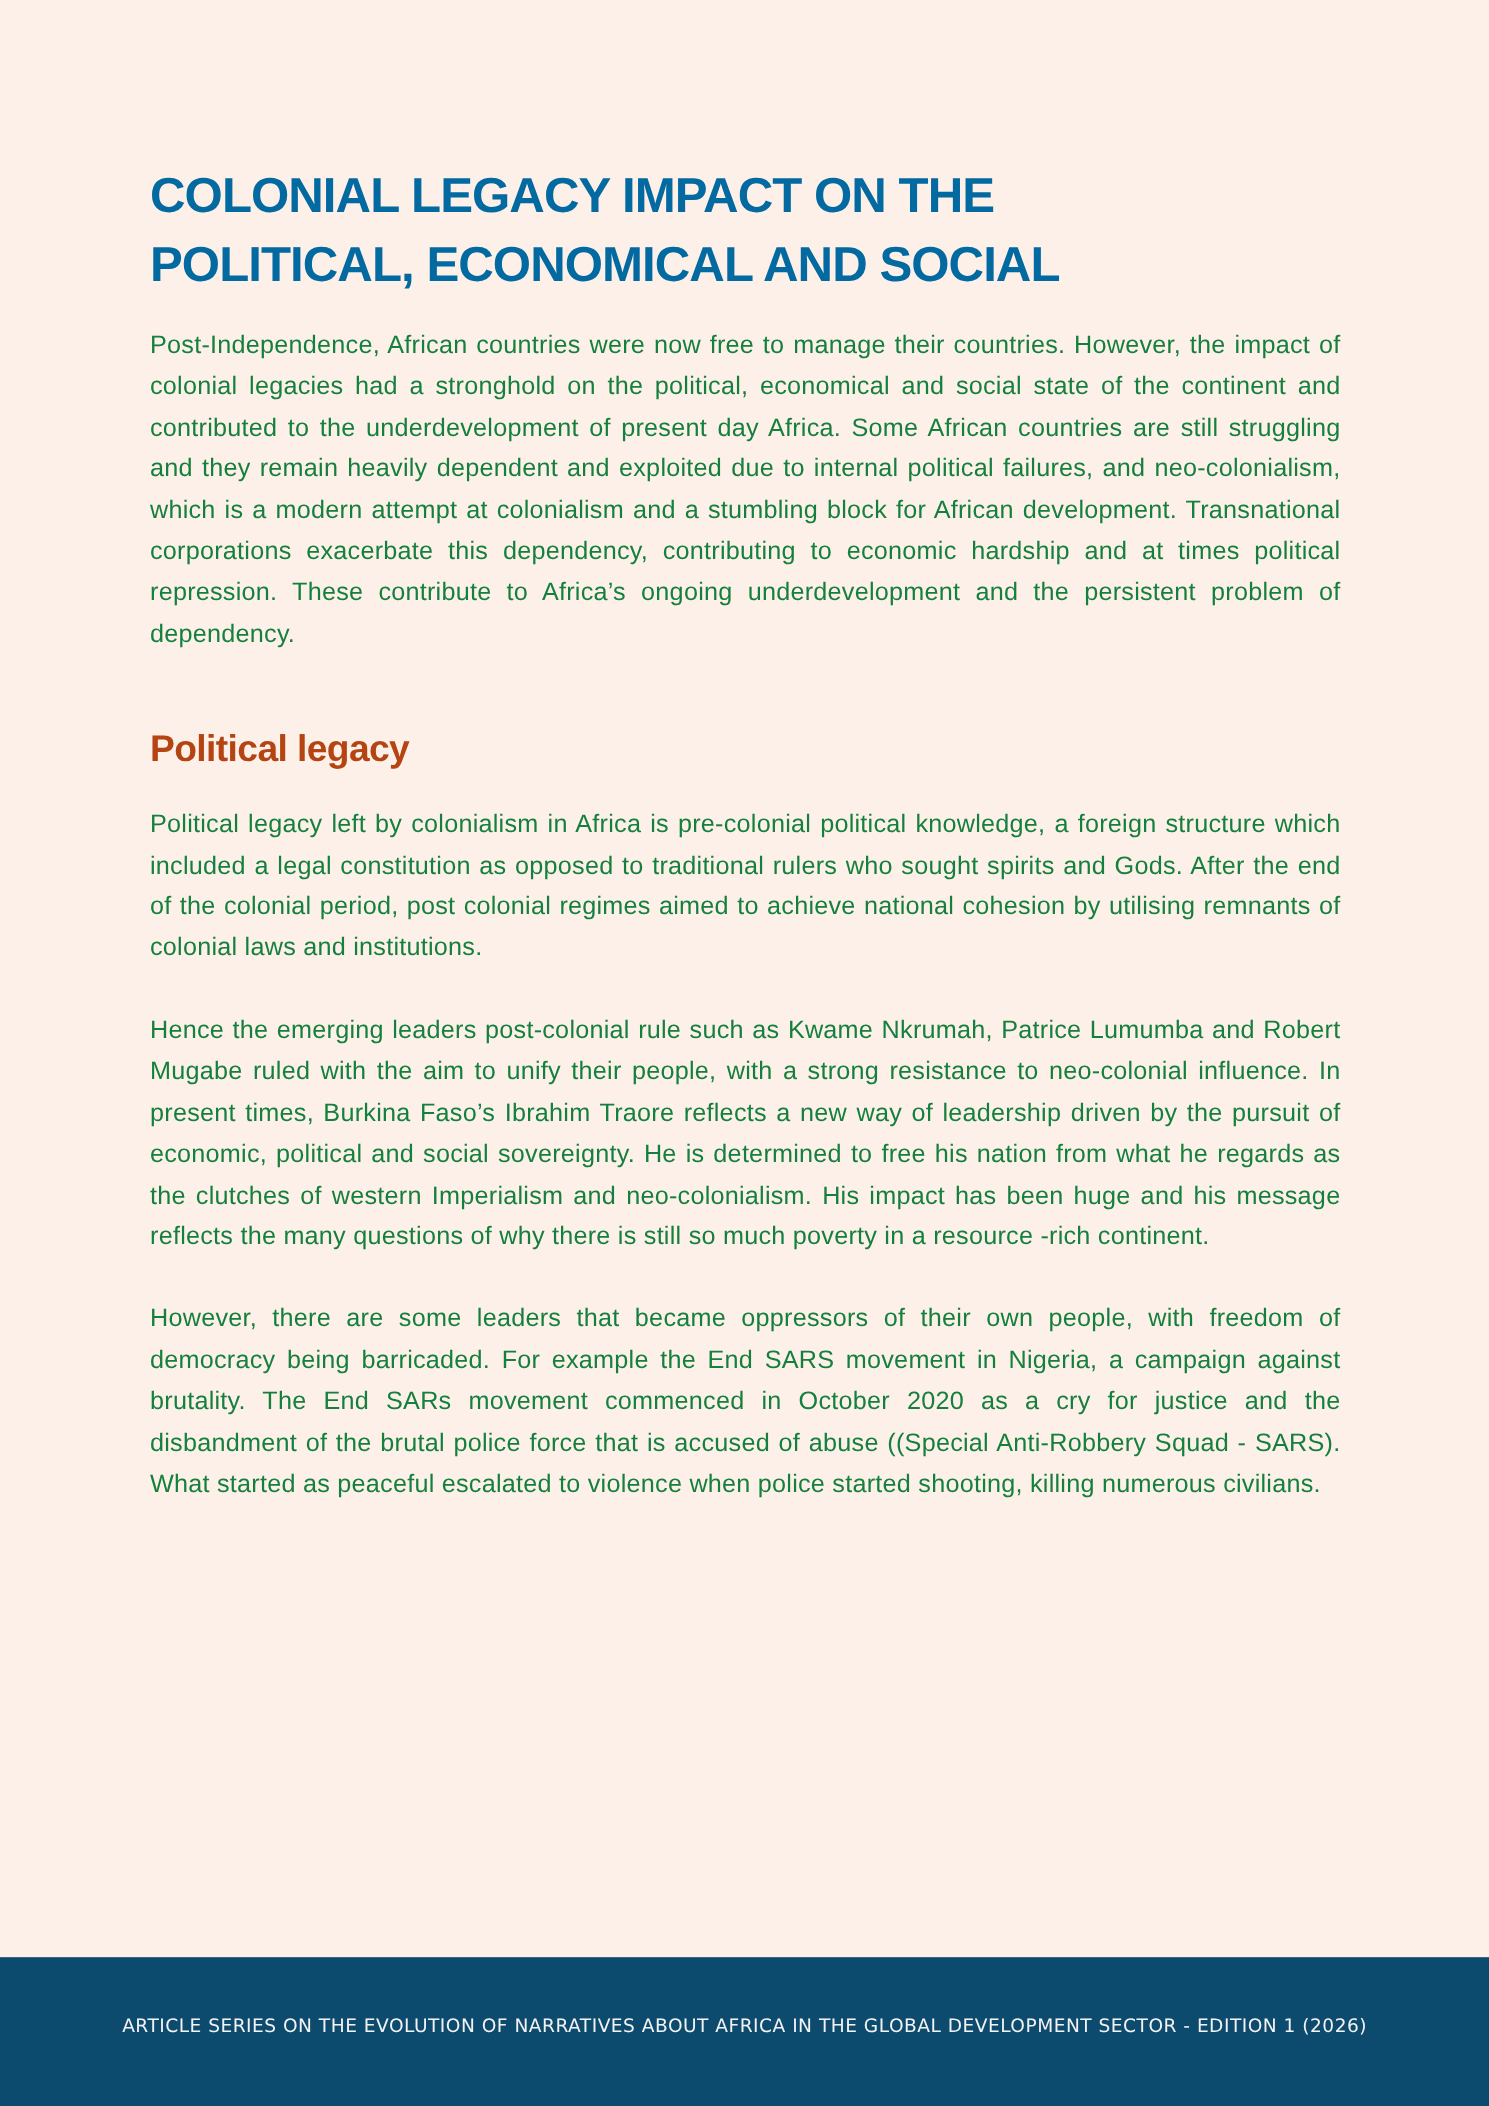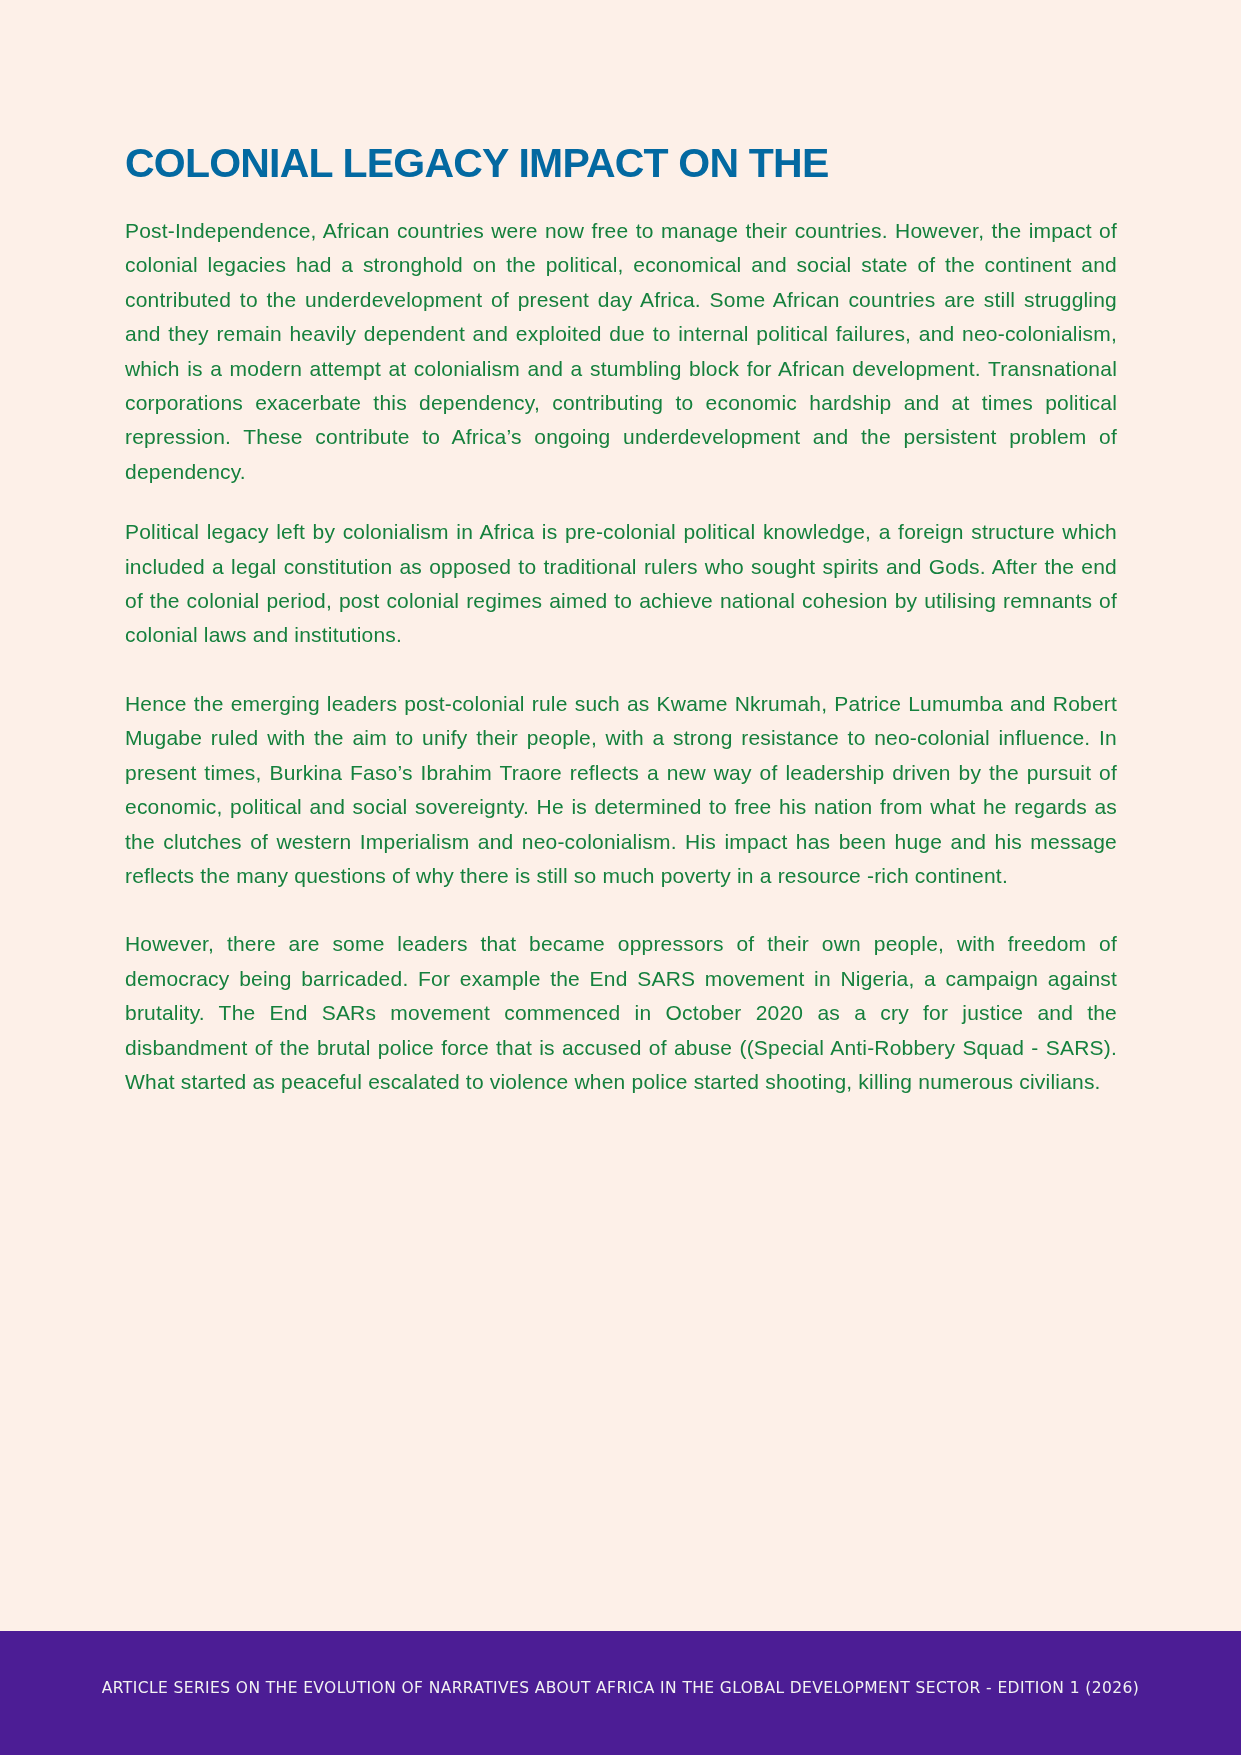--- a/index.html
+++ b/index.html
@@ -48,44 +48,46 @@
     letter-spacing: -0.5px;
   }
   .section-body { margin-top: 26px; }
   .section-body .para + .para { margin-top: 34px; }
   .footer {
     position: absolute;
     left: 0;
     top: 1631px;
     width: 1241px;
     height: 124px;
-    background: #4c1d95;
+    background: #0c4a6e;
     display: flex;
     align-items: center;
     justify-content: center;
   }
   .footer-text {
     font-family: "DejaVu Sans", sans-serif;
     font-size: 15.5px;
     color: #f2f2f2;
     letter-spacing: 0.4px;
     margin-top: -10px;
   }
 </style>
 </head>
 <body>
 
 <main class="page">
   <h1 class="title">
     <span>COLONIAL LEGACY IMPACT ON THE</span>
+    <span>POLITICAL, ECONOMICAL AND SOCIAL</span>
   </h1>
 
   <p class="para intro">Post-Independence, African countries were now free to manage their countries. However, the impact of colonial legacies had a stronghold on the political, economical and social state of the continent and contributed to the underdevelopment of present day Africa. Some African countries are still struggling and they remain heavily dependent and exploited due to internal political failures, and neo-colonialism, which is a modern attempt at colonialism and a stumbling block for African development. Transnational corporations exacerbate this dependency, contributing to economic hardship and at times political repression. These contribute to Africa’s ongoing underdevelopment and the persistent problem of dependency.</p>
 
   <section>
+    <h2 class="section-heading">Political legacy</h2>
     <div class="section-body">
       <p class="para">Political legacy left by colonialism in Africa is pre-colonial political knowledge, a foreign structure which included a legal constitution as opposed to traditional rulers who sought spirits and Gods. After the end of the colonial period, post colonial regimes aimed to achieve national cohesion by utilising remnants of colonial laws and institutions.</p>
       <p class="para">Hence the emerging leaders post-colonial rule such as Kwame Nkrumah, Patrice Lumumba and Robert Mugabe ruled with the aim to unify their people, with a strong resistance to neo-colonial influence. In present times, Burkina Faso’s Ibrahim Traore reflects a new way of leadership driven by the pursuit of economic, political and social sovereignty. He is determined to free his nation from what he regards as the clutches of western Imperialism and neo-colonialism. His impact has been huge and his message reflects the many questions of why there is still so much poverty in a resource -rich continent.</p>
       <p class="para">However, there are some leaders that became oppressors of their own people, with freedom of democracy being barricaded. For example the End SARS movement in Nigeria, a campaign against brutality. The End SARs movement commenced in October 2020 as a cry for justice and the disbandment of the brutal police force that is accused of abuse ((Special Anti-Robbery Squad - SARS). What started as peaceful escalated to violence when police started shooting, killing numerous civilians.</p>
     </div>
   </section>
 </main>
 
 <footer class="footer">
   <div class="footer-text">ARTICLE SERIES ON THE EVOLUTION OF NARRATIVES ABOUT AFRICA IN THE GLOBAL DEVELOPMENT SECTOR - EDITION 1 (2026)</div>

